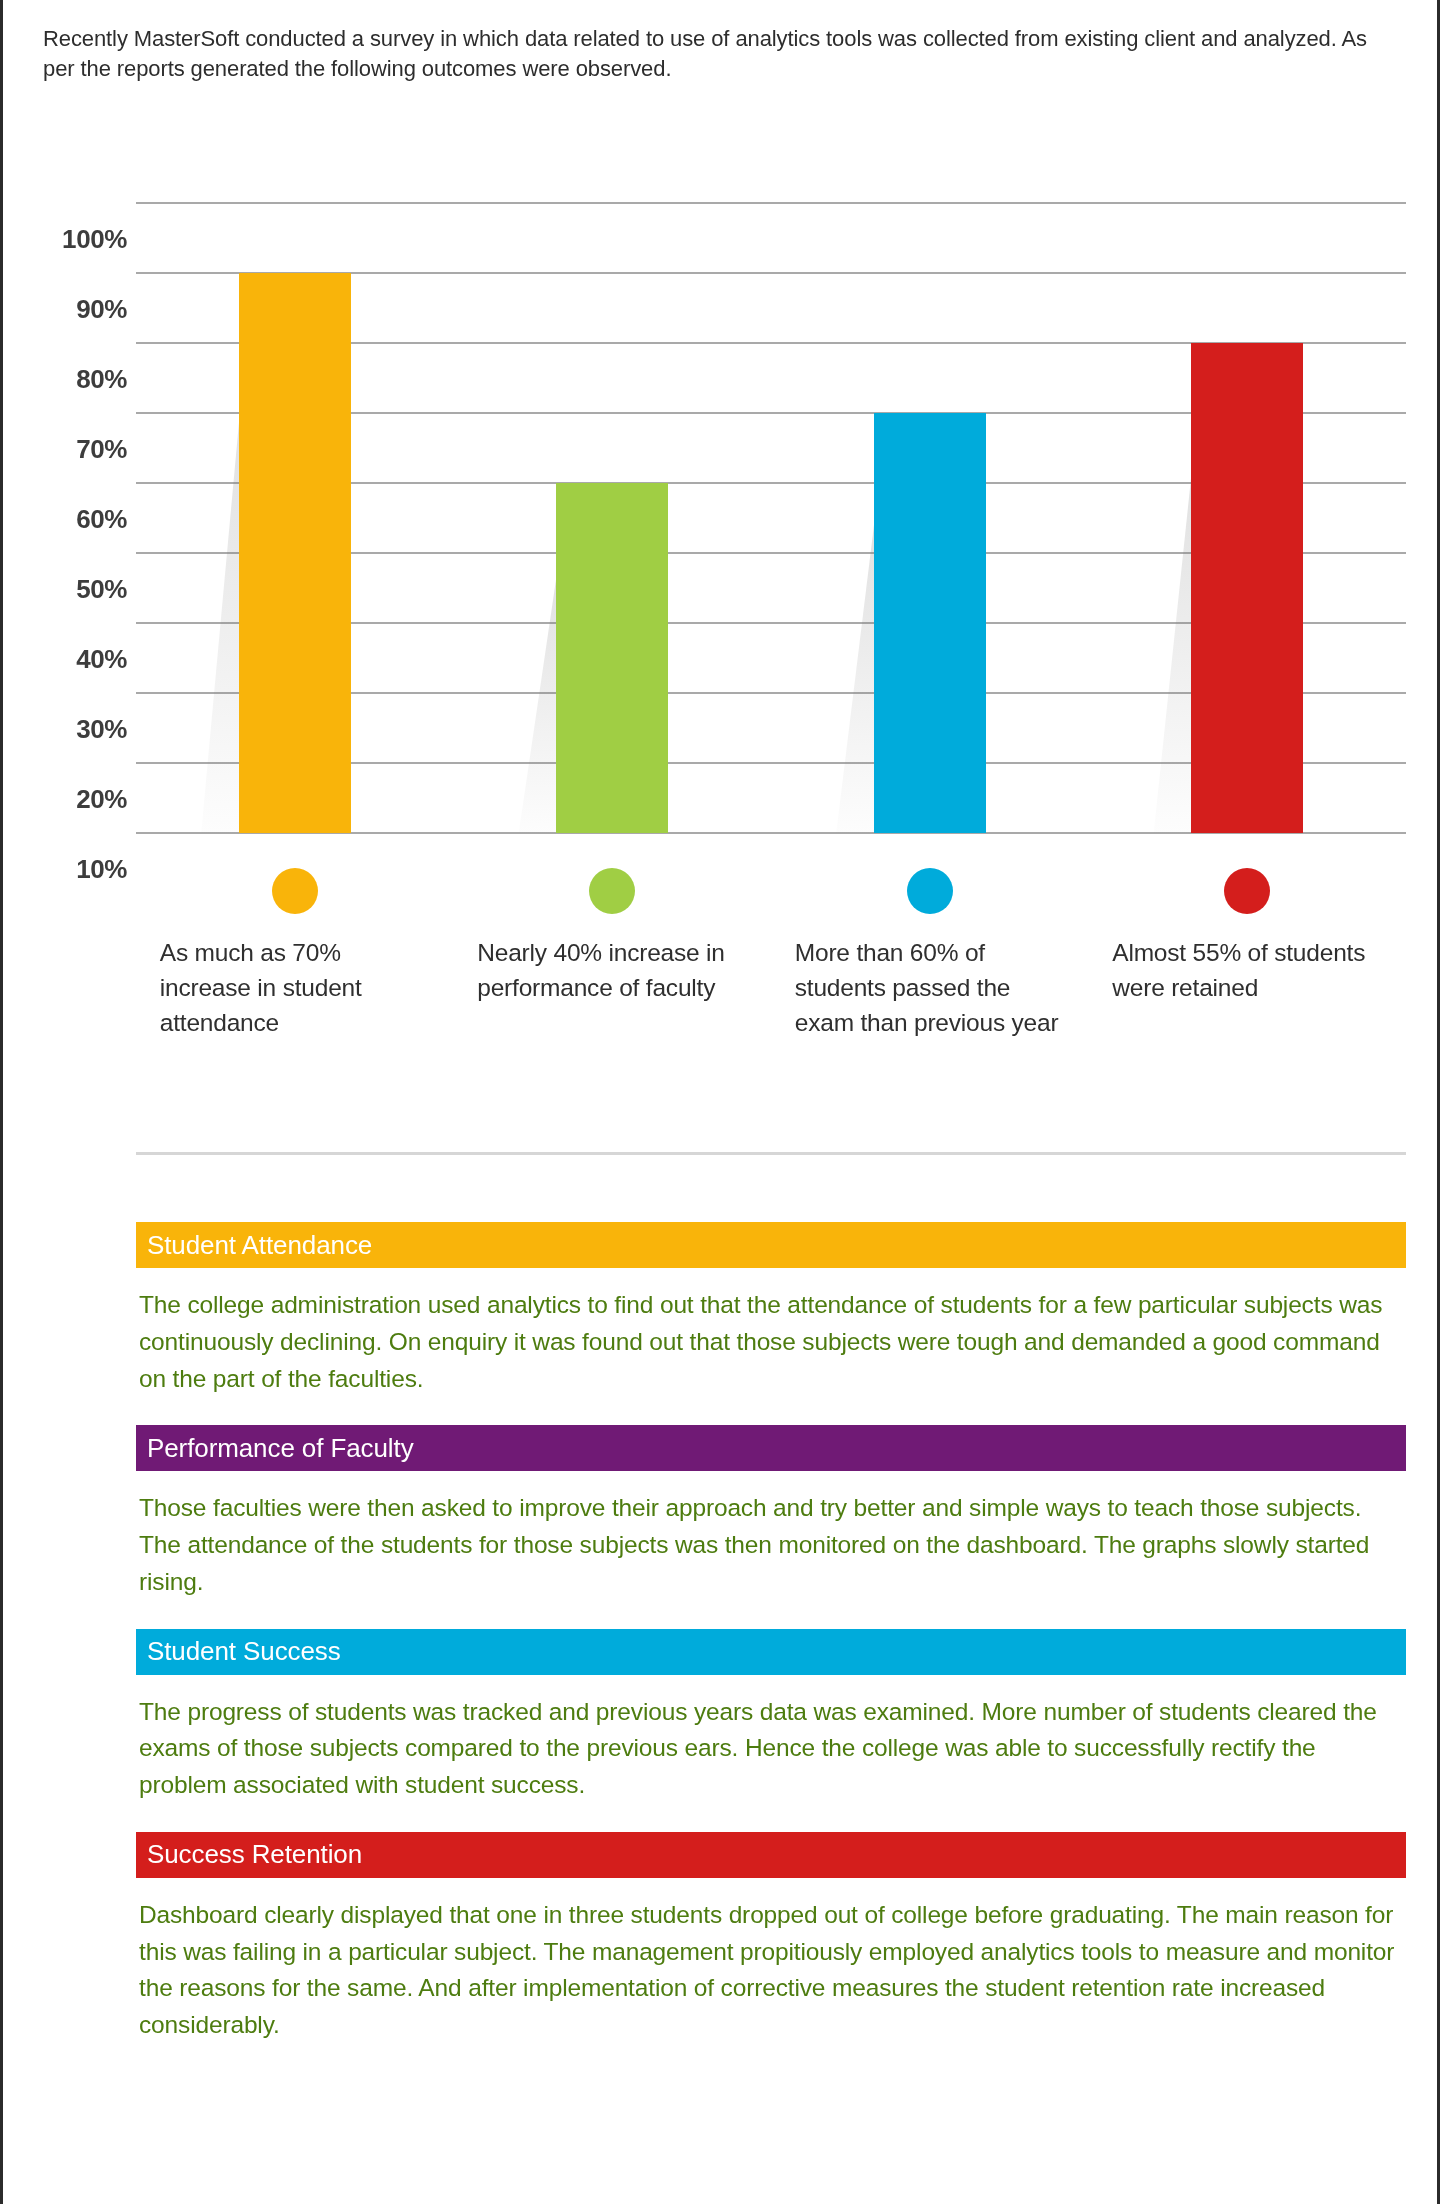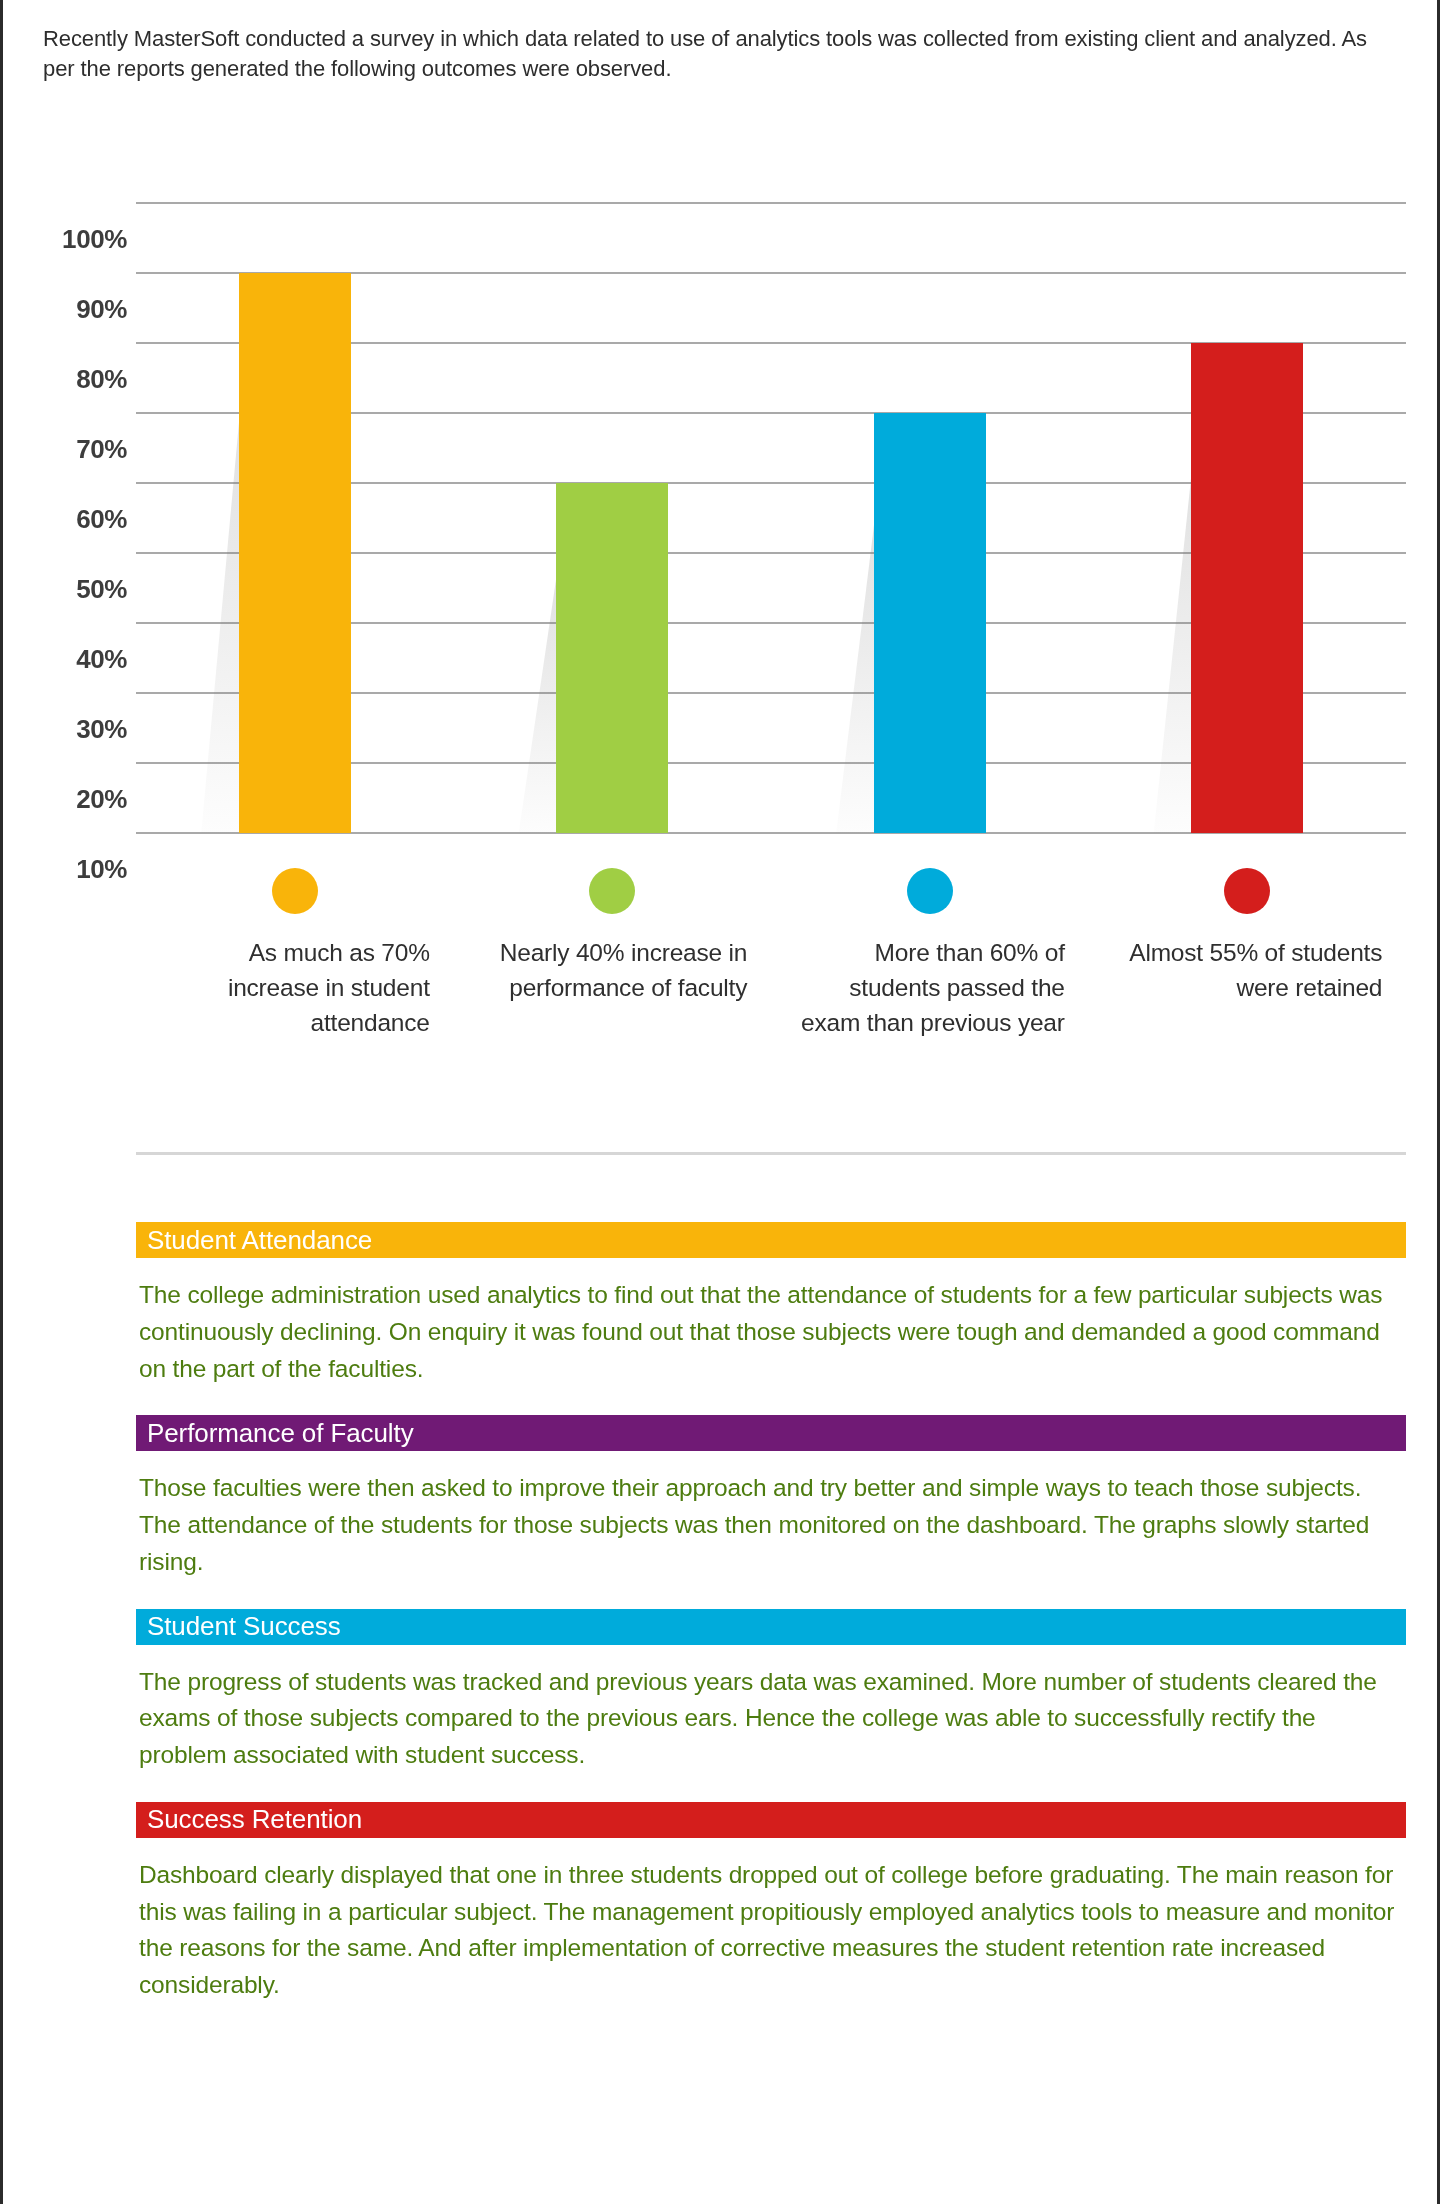--- a/index.html
+++ b/index.html
@@ -131,21 +131,21 @@
   }
   .legend-dot {
     width: 46px;
     height: 46px;
     border-radius: 50%;
     margin-bottom: 22px;
   }
   .legend-label {
     font-size: 24.5px;
     line-height: 1.42;
-    text-align: right;
+    text-align: left;
     color: #2f2f2f;
     max-width: 270px;
     letter-spacing: -0.2px;
   }
 
   .divider {
     position: absolute;
     left: 133px;
     top: 1152px;
     width: 1270px;
@@ -155,21 +155,21 @@
 
   
   .sections {
     position: absolute;
     left: 133px;
     top: 1222px;
     width: 1270px;
   }
   .section { margin-bottom: 28px; }
   .section-header {
-    height: 36px;
+    height: 46px;
     display: flex;
     align-items: center;
     padding-left: 11px;
   }
   .section-title {
     color: #ffffff;
     font-size: 26px;
     letter-spacing: -0.1px;
   }
   .section-body {

